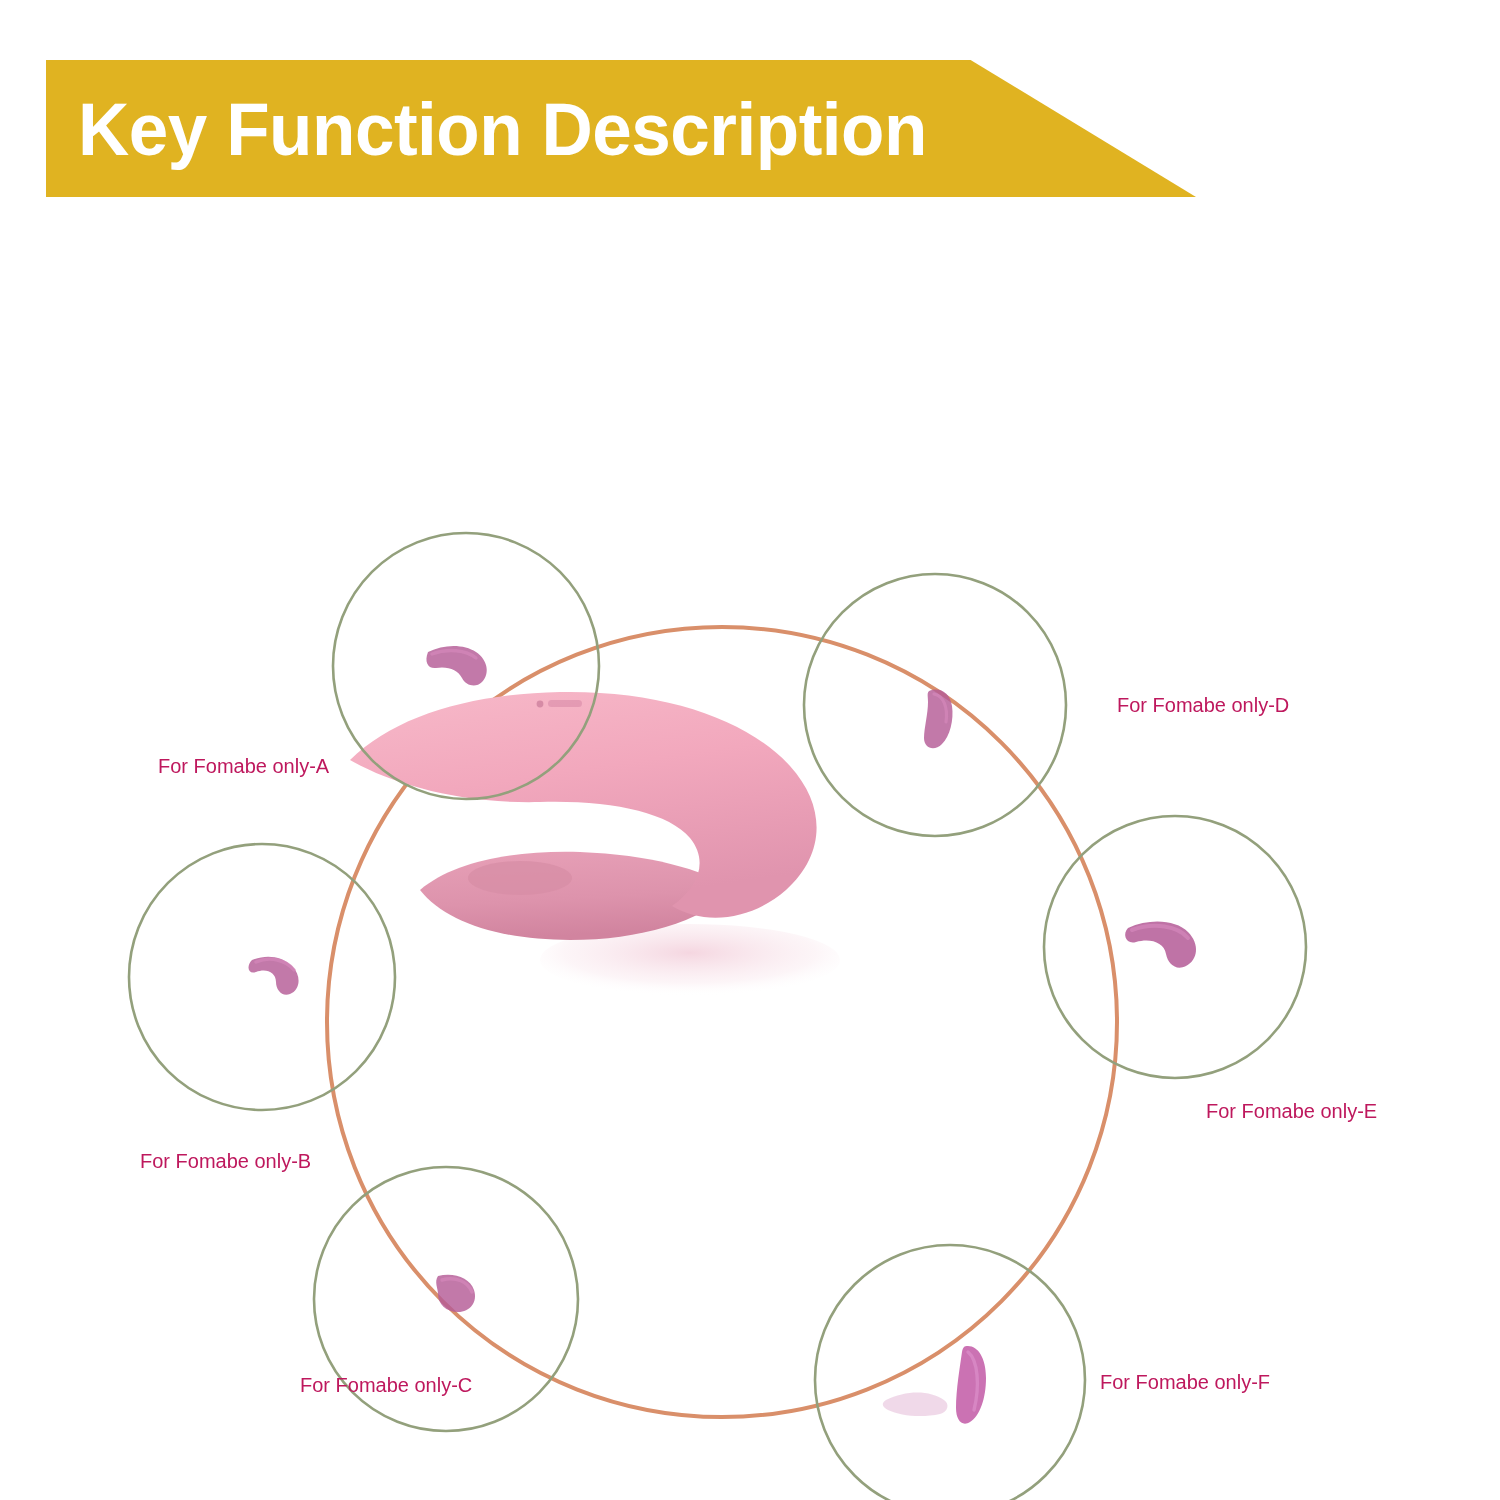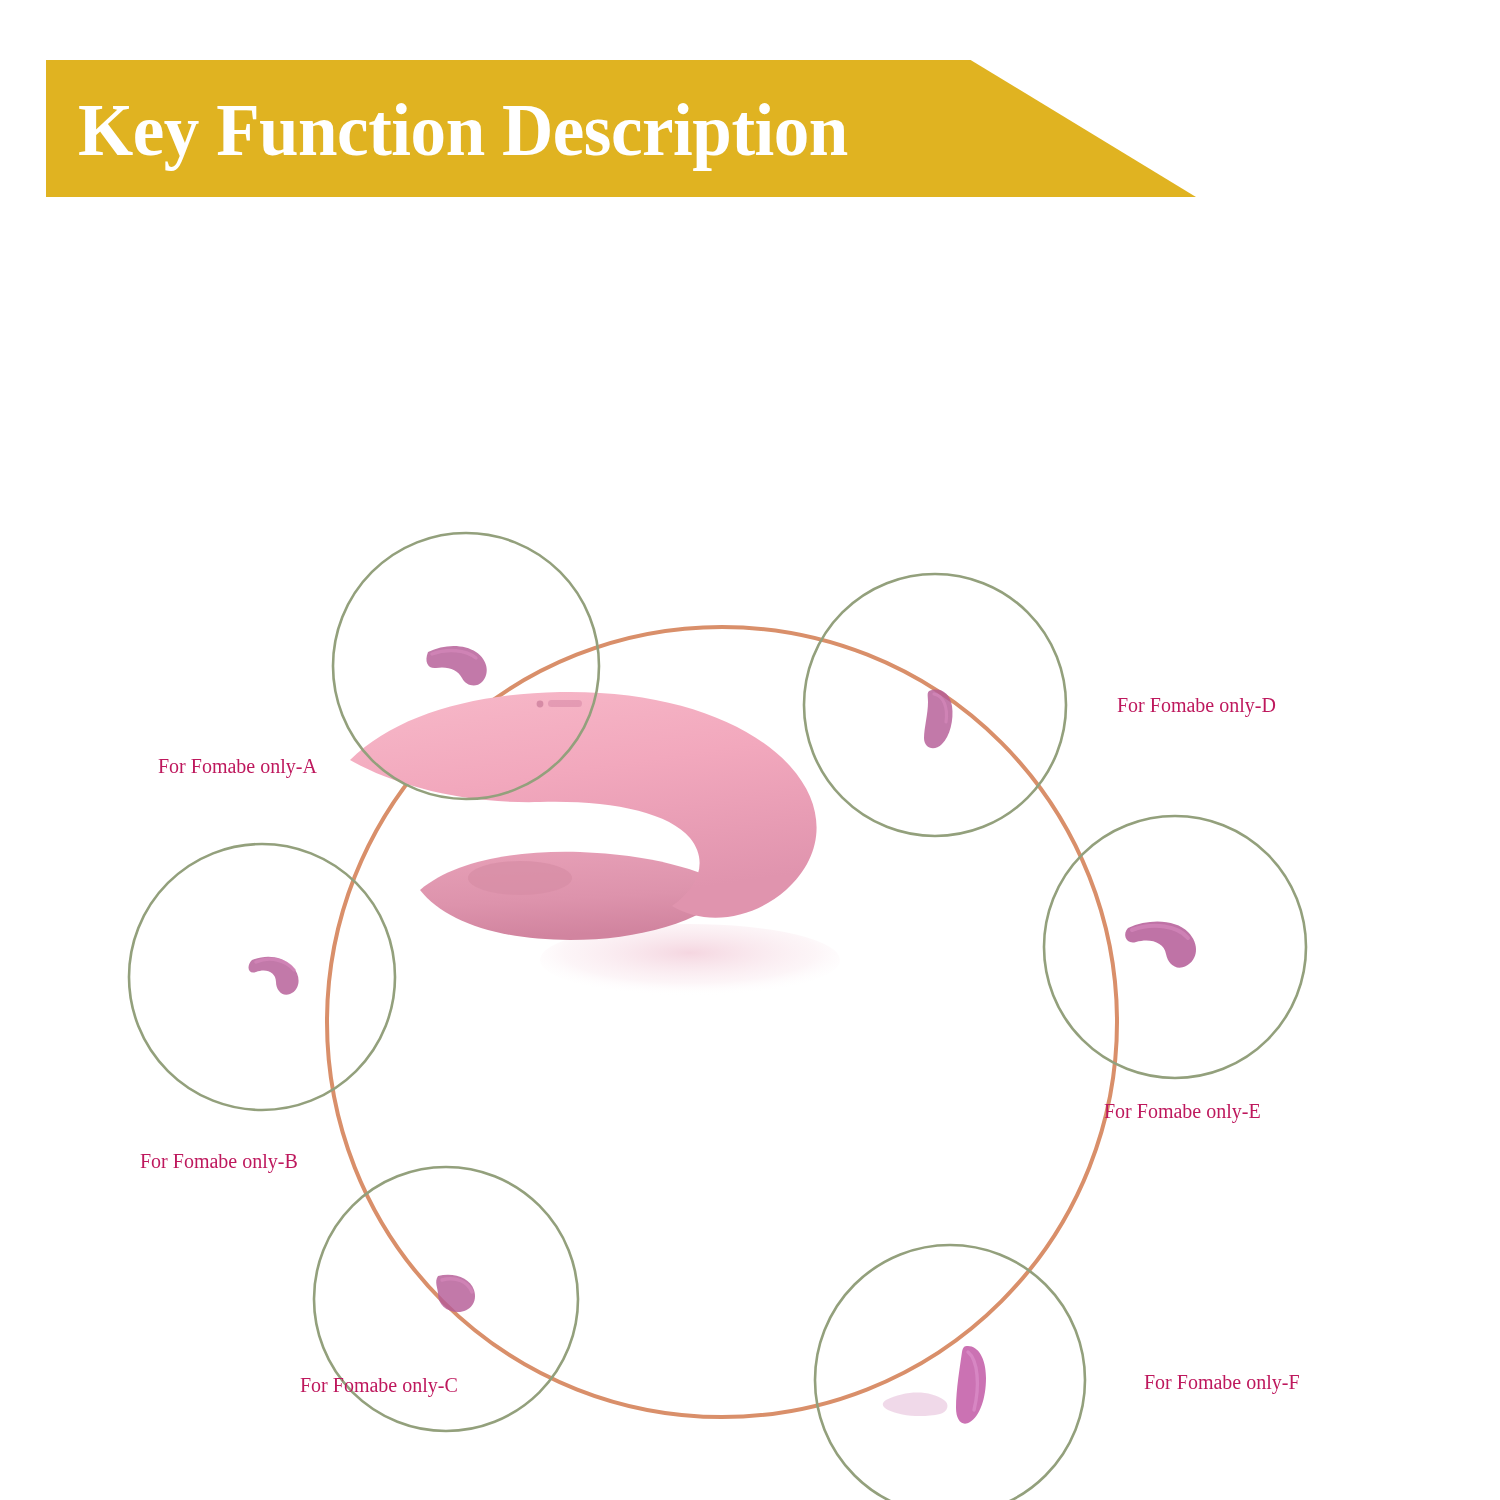--- a/index.html
+++ b/index.html
@@ -6,21 +6,21 @@
     margin: 0;
     padding: 0;
     background: #ffffff;
   }
   #page {
     position: relative;
     width: 1418px;
     height: 1500px;
     background: #ffffff;
     overflow: hidden;
-    font-family: Liberation Serif, serif;
+    font-family: Liberation Sans, sans-serif;
   }
 
   
   .banner {
     position: absolute;
     left: 46px;
     top: 60px;
     width: 1150px;
     height: 137px;
     background: #e0b321;
@@ -61,22 +61,22 @@
     font-size: 20px;
     line-height: 28px;
     color: #be185d;
     white-space: nowrap;
     font-weight: normal;
   }
   .lbl-a { left: 158px;  top: 552px; }
   .lbl-b { left: 140px;  top: 947px; }
   .lbl-c { left: 300px;  top: 1171px; }
   .lbl-d { left: 1117px; top: 491px; }
-  .lbl-e { left: 1104px; top: 897px; }
-  .lbl-f { left: 1100px; top: 1168px; margin-left: 44px; }
+  .lbl-e { left: 1206px; top: 897px; }
+  .lbl-f { left: 1100px; top: 1168px; }
 </style>
 </head>
 <body>
 
 <div id="page">
 
   <div class="banner"></div>
   <div class="banner-title">Key Function Description</div>
 
   <div class="stage">

